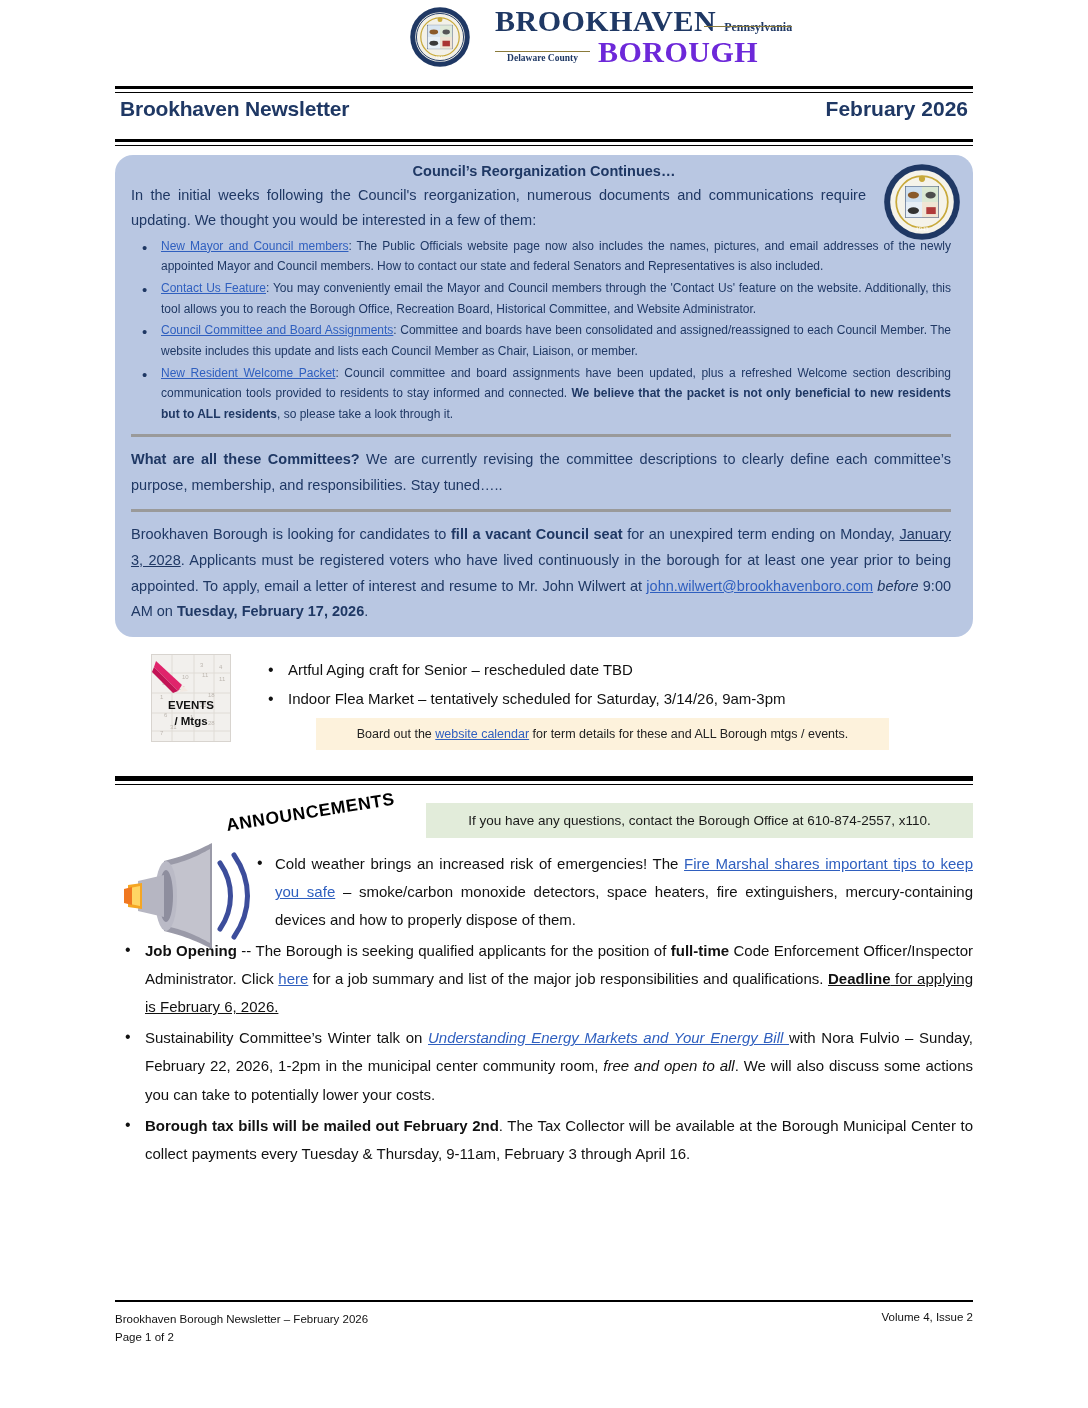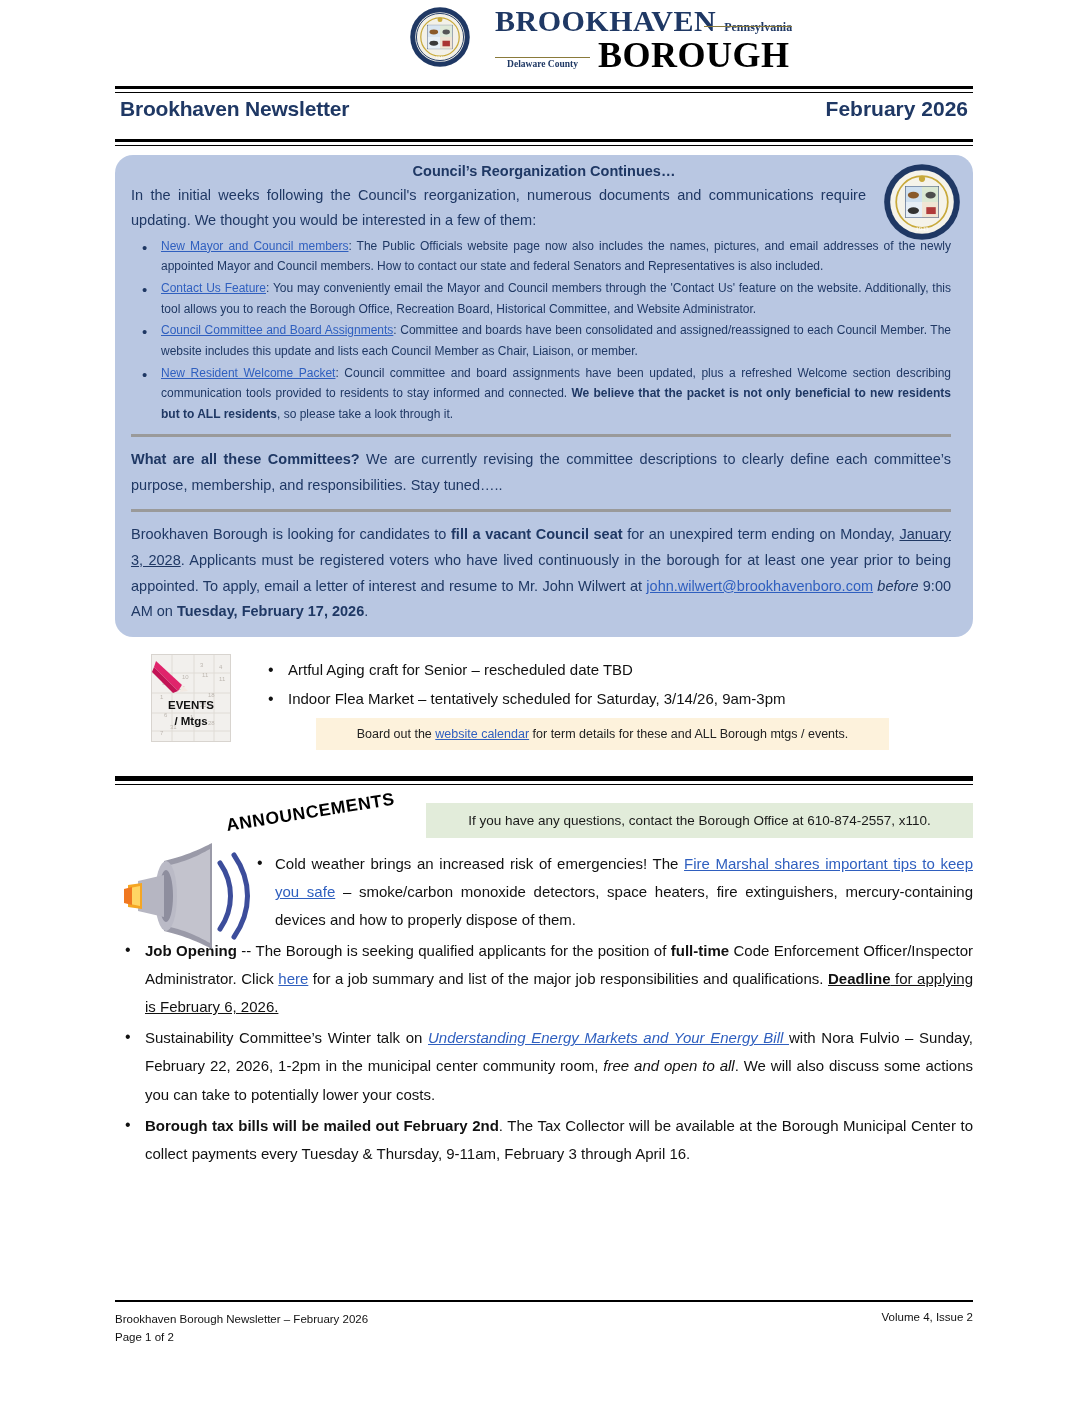--- a/index.html
+++ b/index.html
@@ -109,23 +109,23 @@
     color: #1F3864;
     line-height: 1;
     padding-bottom: 4px;
     border-top: 1px solid #8a7a3a;
     padding-top: 2px;
     width: 95px;
     text-align: center;
   }
   .wm-boro {
     font-family: "Liberation Serif", serif;
-    font-size: 36px;
-    font-weight: bold;
-    color: #000000;
+    font-size: 30px;
+    font-weight: bold;
+    color: #6d28d9;
     letter-spacing: 0.5px;
     line-height: 1;
   }
   .penn-rule {
     position: absolute;
     right: 0;
     top: 20px;
     width: 88px;
     border-top: 1px solid #8a7a3a;
   }

